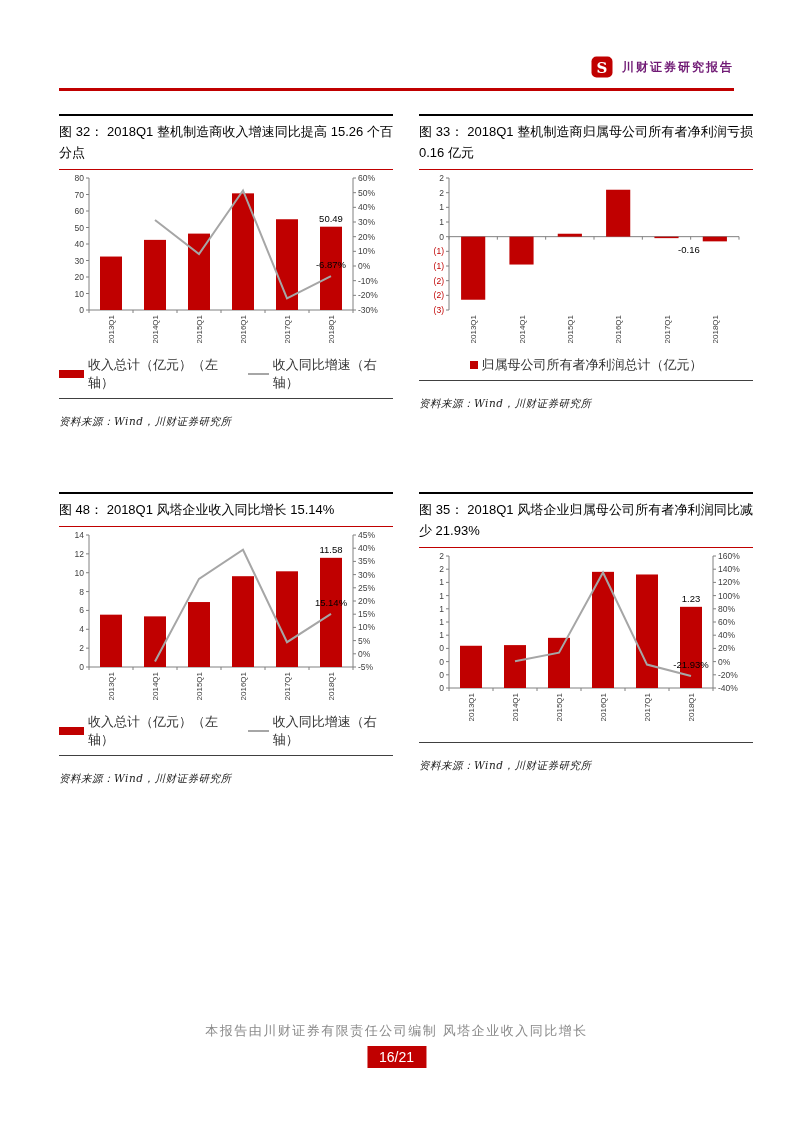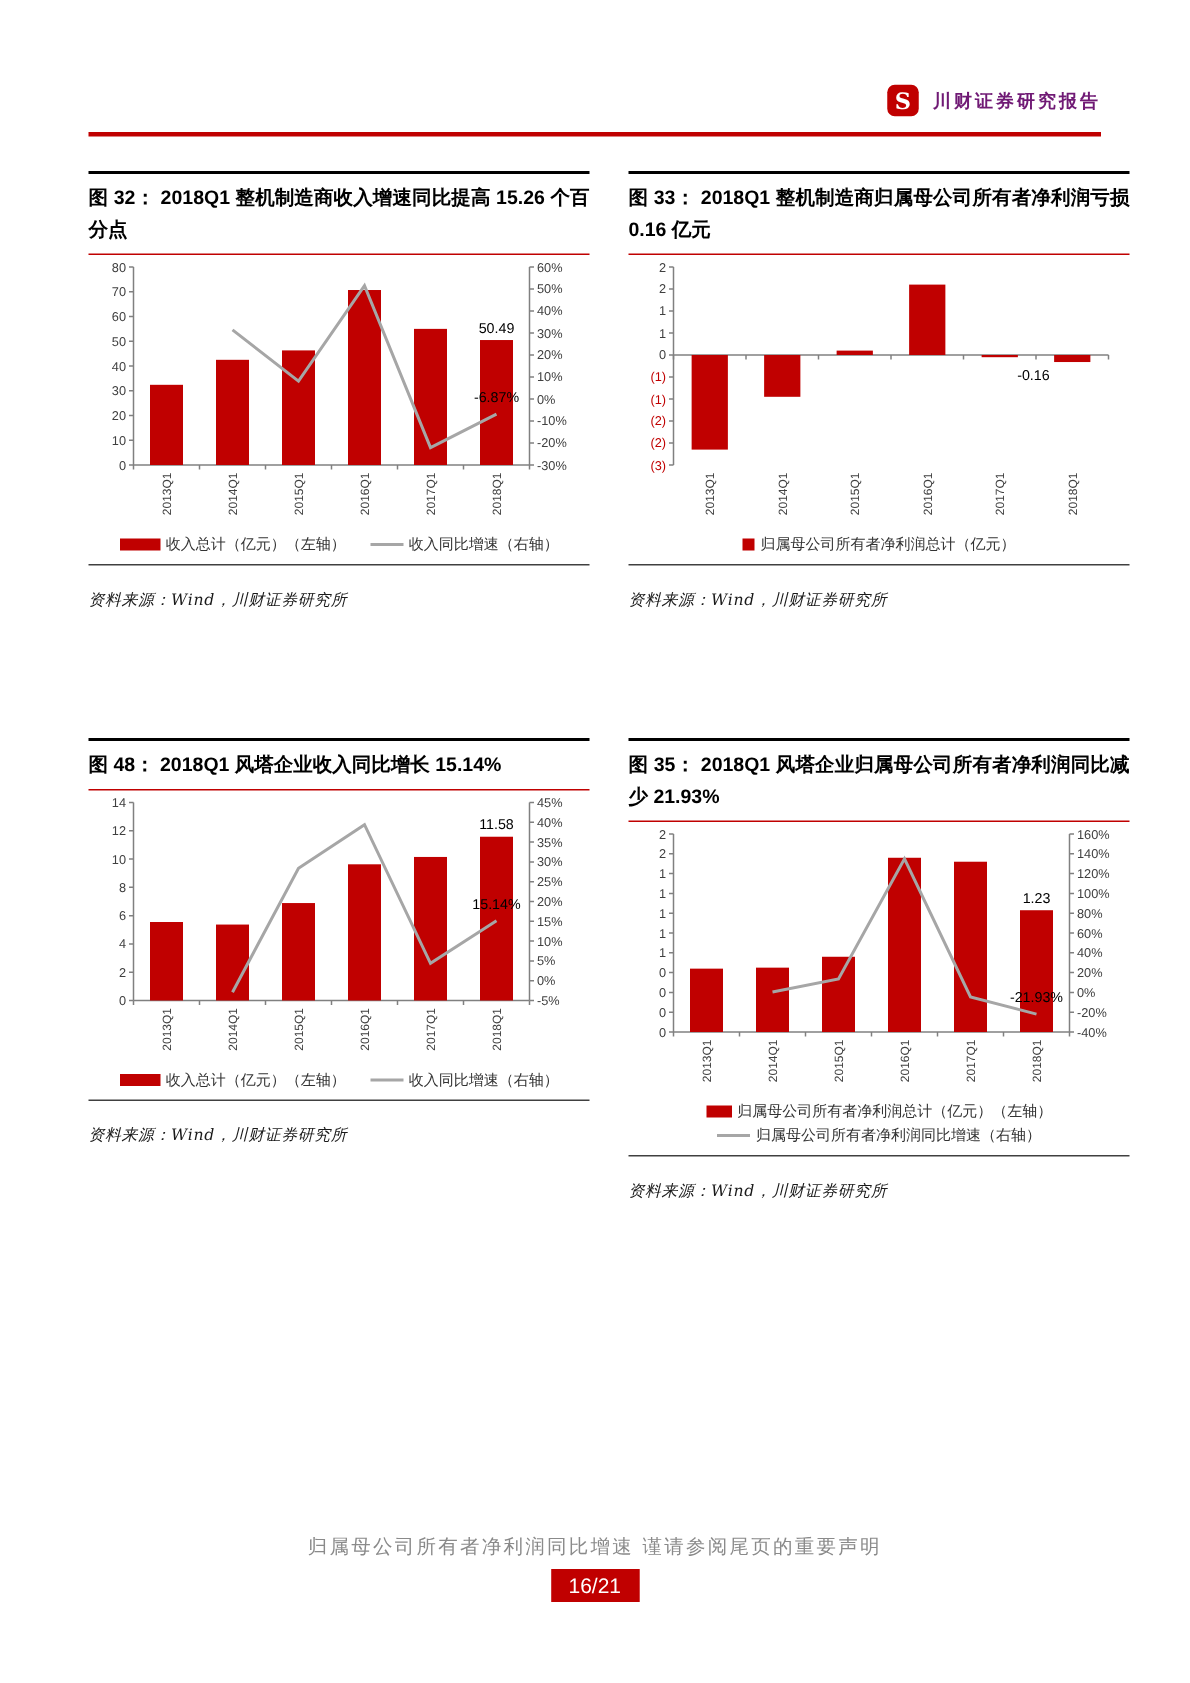--- a/index.html
+++ b/index.html
@@ -10,25 +10,25 @@
   .brand-text{color:#701a75;font-weight:bold;font-size:12px;letter-spacing:2px;
               font-family:"DejaVu Serif",serif;text-align:center;}
   .header-rule{position:absolute;left:59px;width:675px;top:88px;height:3px;background:#C00000;}
   
   .fig{position:absolute;width:334px;}
   #fig-32,#fig-33{top:114px;}
   #fig-34,#fig-35{top:492px;}
   #fig-32,#fig-34{left:59px;}
   #fig-33,#fig-35{left:419px;}
   .fig-title{margin:0;border-top:2px solid #000;border-bottom:1px solid #C00000;
-             padding:5px 0 6px;font-size:13px;font-weight:bold;color:#000;line-height:21px;
+             padding:5px 0 6px;font-size:13px;font-weight:normal;color:#000;line-height:21px;
              text-align:justify;}
   .chart svg{display:block;}
   .legend{display:flex;flex-direction:column;align-items:center;gap:2px;
-          font-size:10px;color:#333;margin-top:-2px;text-align:right;}
+          font-size:13px;color:#333;margin-top:-2px;}
   .legend-row{display:flex;gap:16px;align-items:center;}
   .legend-item{display:flex;align-items:center;gap:4px;}
   .sw-bar{display:inline-block;height:8px;background:#C00000;}
   .sw-line{display:inline-block;width:22px;height:2px;background:#A6A6A6;}
   .source{border-top:1.5px solid #404040;margin-top:6px;padding-top:16px;
           font-family:"DejaVu Serif",serif;font-style:italic;font-size:10.5px;color:#1a1a1a;
           letter-spacing:0.5px;}
   
   .paragraph{position:absolute;left:180px;top:404px;width:553px;
              font-family:"DejaVu Serif",serif;font-size:15px;line-height:30px;color:#111;
@@ -350,33 +350,19 @@
           <text x="0" y="0" font-family="Liberation Sans, sans-serif" text-anchor="end" font-size="8" fill="#404040" transform="translate(55,145) rotate(-90)">2013Q1</text>
           <text x="0" y="0" font-family="Liberation Sans, sans-serif" text-anchor="end" font-size="8" fill="#404040" transform="translate(99,145) rotate(-90)">2014Q1</text>
           <text x="0" y="0" font-family="Liberation Sans, sans-serif" text-anchor="end" font-size="8" fill="#404040" transform="translate(143,145) rotate(-90)">2015Q1</text>
           <text x="0" y="0" font-family="Liberation Sans, sans-serif" text-anchor="end" font-size="8" fill="#404040" transform="translate(187,145) rotate(-90)">2016Q1</text>
           <text x="0" y="0" font-family="Liberation Sans, sans-serif" text-anchor="end" font-size="8" fill="#404040" transform="translate(231,145) rotate(-90)">2017Q1</text>
           <text x="0" y="0" font-family="Liberation Sans, sans-serif" text-anchor="end" font-size="8" fill="#404040" transform="translate(275,145) rotate(-90)">2018Q1</text>
           <text x="272" y="53.82" font-family="Liberation Sans, sans-serif" text-anchor="middle" font-size="9.5" fill="#000000">1.23</text>
           <text x="272" y="120.0738" font-family="Liberation Sans, sans-serif" text-anchor="middle" font-size="9.5" fill="#000000">-21.93%</text>
         </svg>
     </div>
-    <div class="legend">
-        <div class="legend-row">
-          <span class="legend-item">
-            <span class="sw-bar" style="width: 17px;"></span>
-            <span>归属母公司所有者净利润总计（亿元）（左轴）</span>
-          </span>
-        </div>
-        <div class="legend-row">
-          <span class="legend-item">
-            <span class="sw-line"></span>
-            <span>归属母公司所有者净利润同比增速（右轴）</span>
-          </span>
-        </div>
-      </div>
     <div class="source">资料来源：Wind，川财证券研究所</div>
   </section>
 
-  <div class="disclaimer">归属母公司所有者净利润同比增速  谨请参阅尾页的重要声明</div>
+  <div class="disclaimer">本报告由川财证券有限责任公司编制  风塔企业收入同比增长</div>
   <div class="page-badge">16/21</div>
 
 </div>
 
 </body></html>

